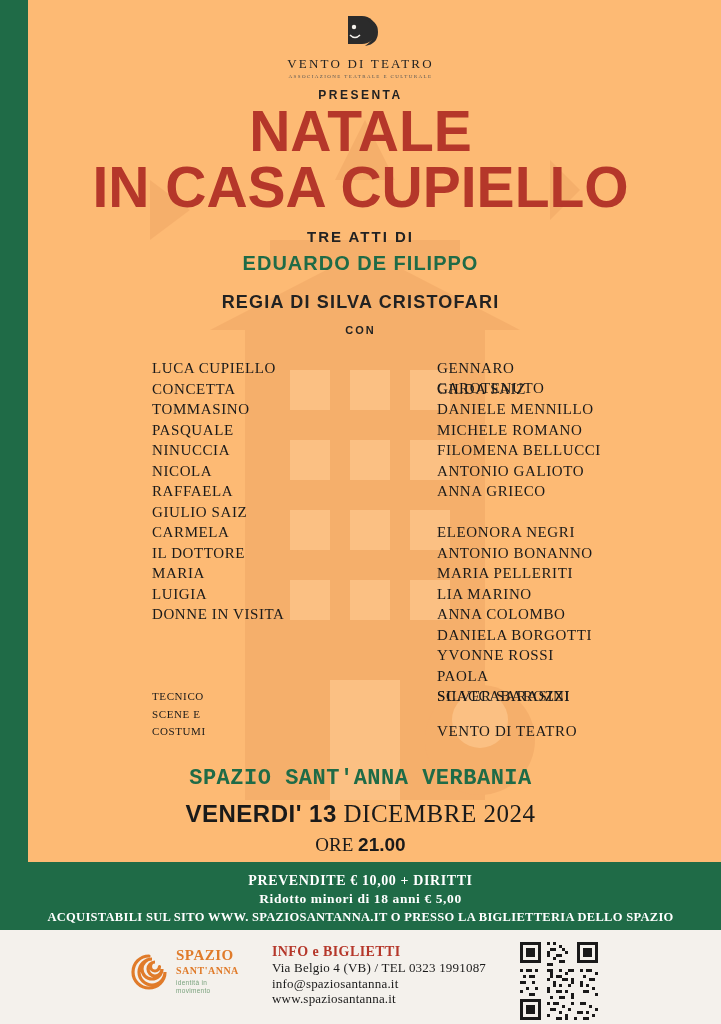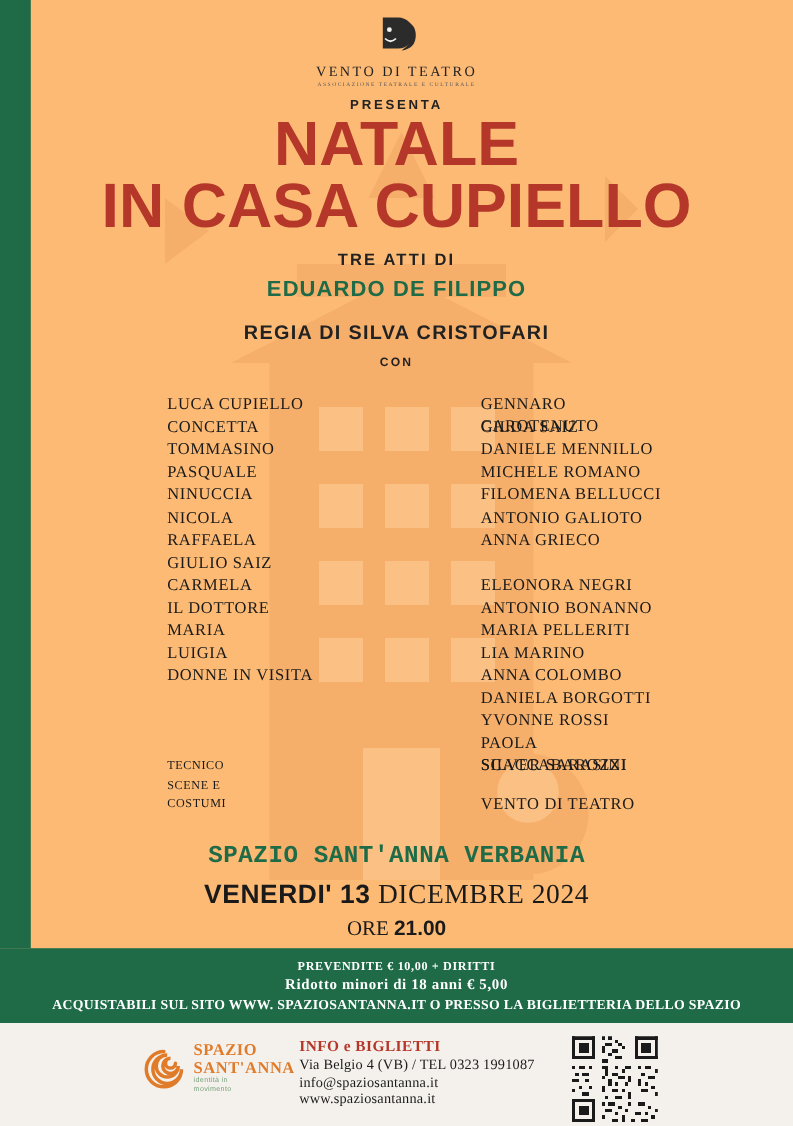--- a/index.html
+++ b/index.html
@@ -205,21 +205,21 @@
     left: 0; top: 862px;
     width: 721px; height: 68px;
     background: #1f6b47;
     color: #ffffff;
     text-align: center;
     padding-top: 11px;
   }
   .bb-l1 {
     font-family: "Liberation Serif", serif;
     font-weight: bold;
-    font-size: 11px;
+    font-size: 14px;
     letter-spacing: 0.6px;
   }
   .bb-l2 {
     font-family: "Liberation Serif", serif;
     font-weight: bold;
     font-size: 13.5px;
     letter-spacing: 0.6px;
     margin-top: 2px;
   }
   .bb-l3 {
@@ -246,21 +246,21 @@
     font-family: "Liberation Serif", serif;
     font-weight: bold;
     font-size: 15px;
     color: #e07b2a;
     line-height: 15px;
     letter-spacing: 0.5px;
   }
   .sa-text .n2 {
     font-family: "Liberation Serif", serif;
     font-weight: bold;
-    font-size: 15px;
+    font-size: 10px;
     color: #e07b2a;
     line-height: 16px;
     letter-spacing: 0.5px;
   }
   .sa-text .n3 {
     font-family: "Liberation Sans", sans-serif;
     font-size: 6.5px;
     color: #7aa37e;
     line-height: 8px;
     letter-spacing: 0.3px;

